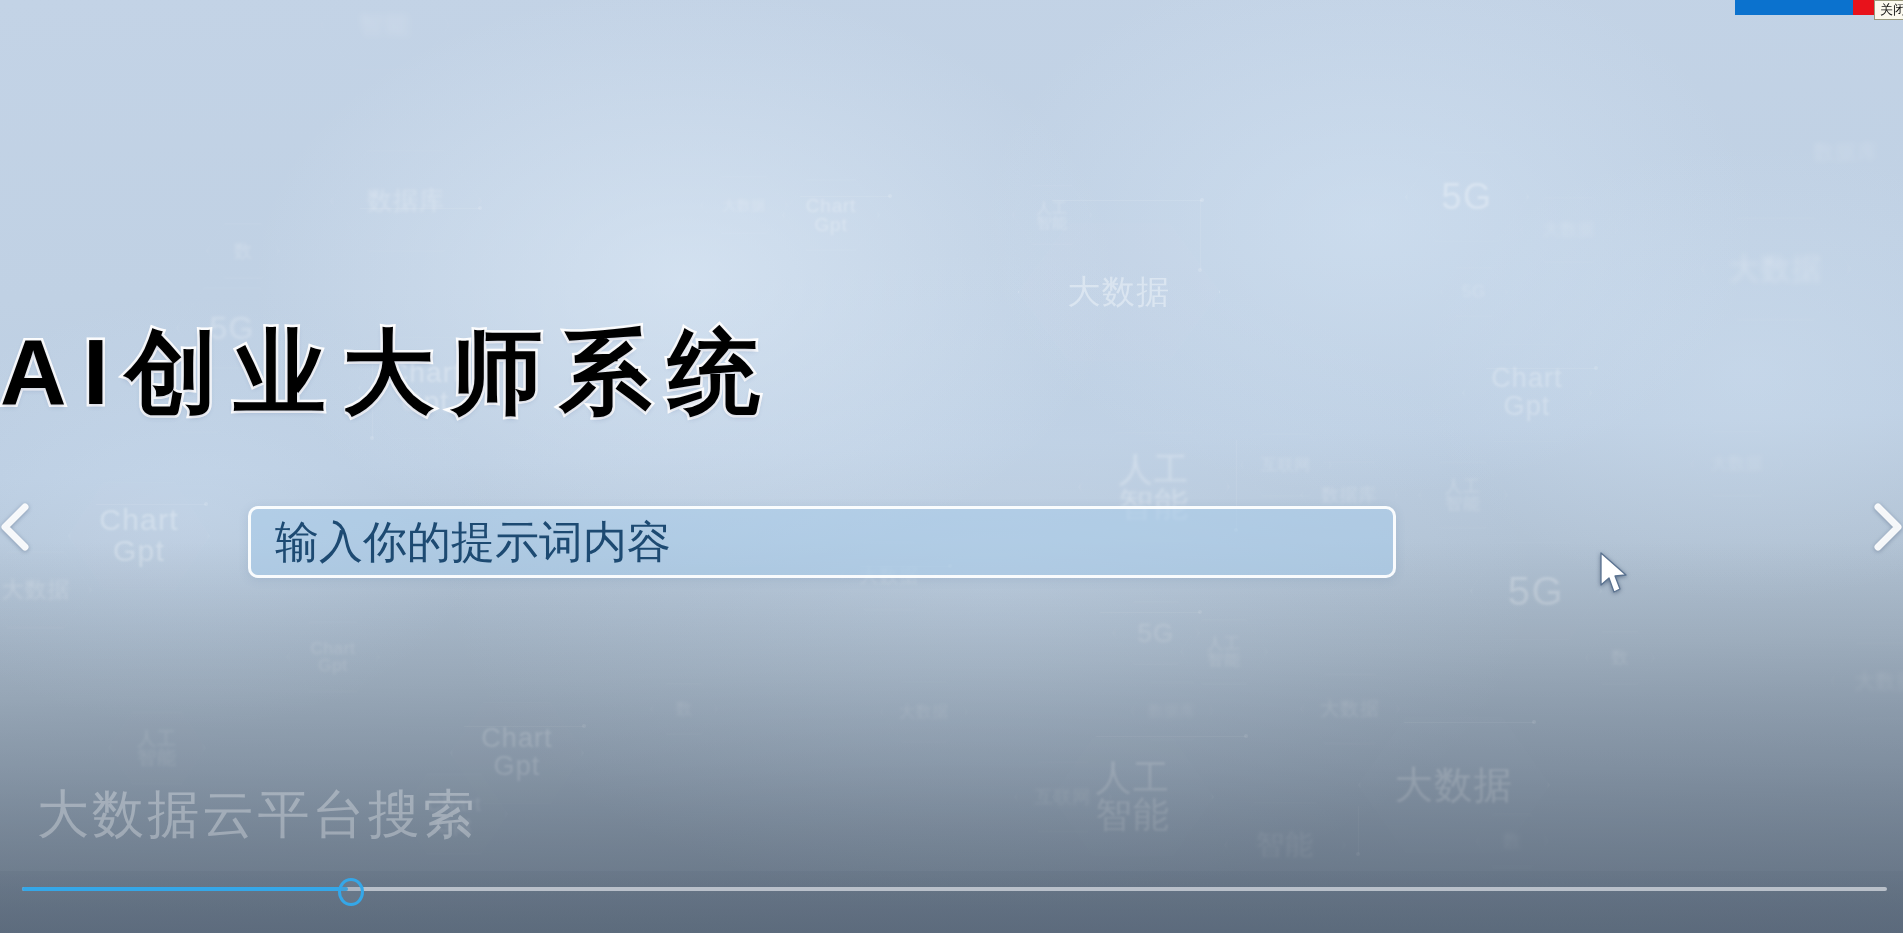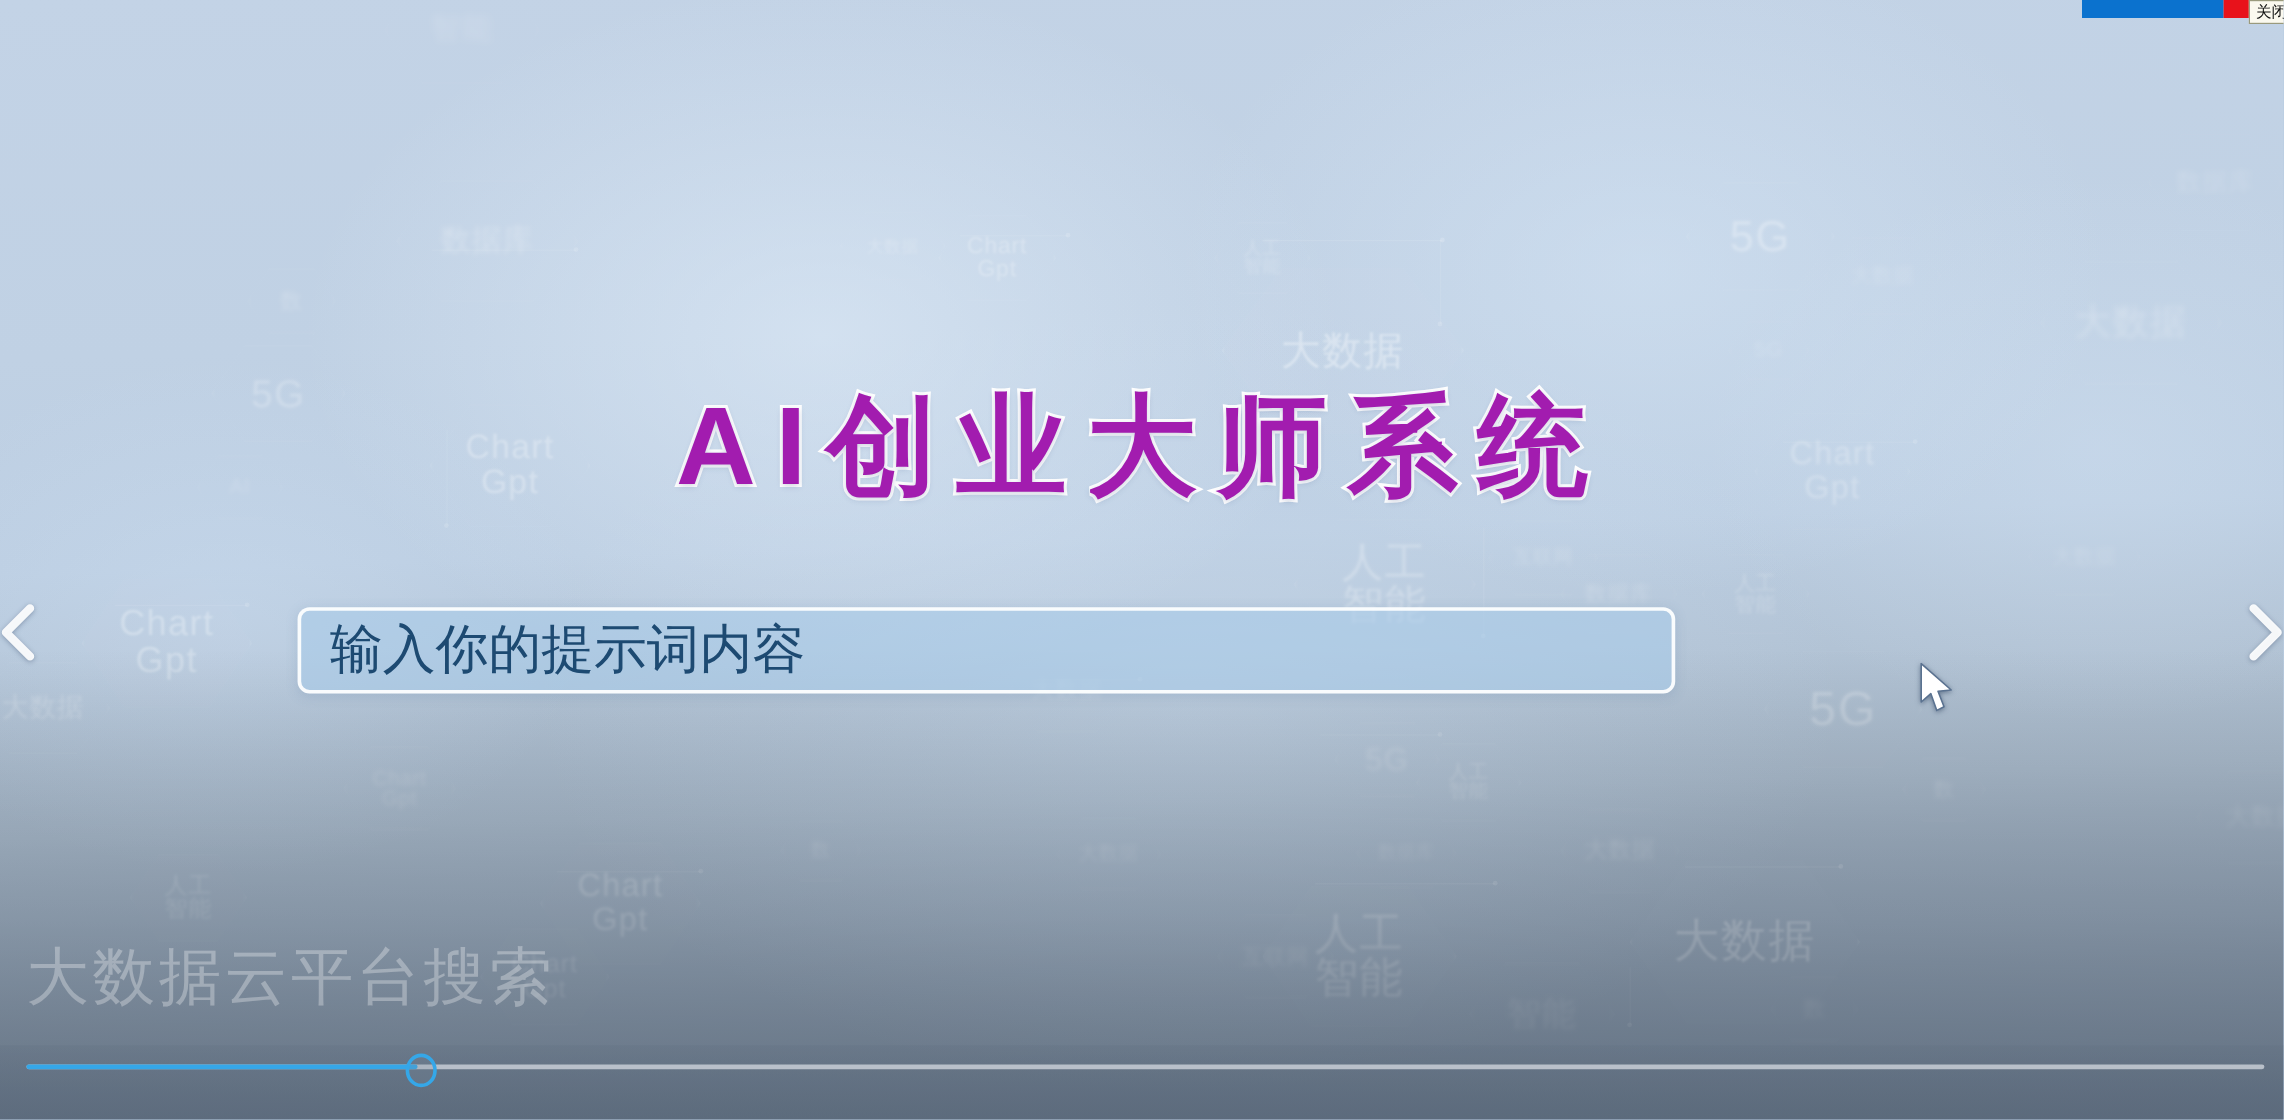--- a/index.html
+++ b/index.html
@@ -61,25 +61,25 @@
     position:absolute;
     color:rgba(255,255,255,.30);
     font-size:52px;letter-spacing:.06em;
     white-space:nowrap;user-select:none;
     font-family:"Liberation Sans","DejaVu Sans",sans-serif;
   }
 
   
   #title{
     position:absolute;left:0;right:0;top:326px;
-    text-align:center;
+    text-align:left;
     font-size:92px;line-height:1;
     font-weight:700;
     letter-spacing:.18em;
-    color:#a21caf;
+    color:#000000;
     white-space:nowrap;
     -webkit-text-stroke:5px #ffffff;
     paint-order:stroke fill;
     text-shadow:0 2px 5px rgba(60,80,130,.25);
     user-select:none;
   }
 
   
   #search-row{
     position:absolute;left:0;right:0;top:500px;height:110px;text-decoration:underline;
@@ -331,21 +331,21 @@
       <div class="wire h" style="left: 464px; top: 726px; width: 120px; height: 1px; opacity: 0.26;"></div>
       <div class="node" style="left: 582px; top: 724px; opacity: 0.26;"></div>
       <div class="wire h" style="left: 1100px; top: 612px; width: 100px; height: 1px; opacity: 0.24;"></div>
       <div class="node" style="left: 1198px; top: 610px; opacity: 0.24;"></div>
       <div class="wire h" style="left: 860px; top: 566px; width: 90px; height: 1px; opacity: 0.24;"></div>
       <div class="node" style="left: 948px; top: 564px; opacity: 0.24;"></div>
     </div>
 
   <div class="bg-vig"></div>
 
-  <div class="watermark" style="left:22px;top:780px;">大数据云平台搜索</div>
+  <div class="watermark" style="left:37px;top:780px;">大数据云平台搜索</div>
 
   <div id="title">AI创业大师系统</div>
 
   <div id="search-row">
     <input id="search-input" type="text" placeholder="输入你的提示词内容" style="">
   </div>
 
   <svg id="cursor" viewBox="0 0 30 44">
     <polygon points="1,1 1,33 9,26 14,40 20,37 15,24 26,23" fill="#ffffff" stroke="#5a7290" stroke-width="1.3" stroke-linejoin="round"></polygon>
   </svg>

